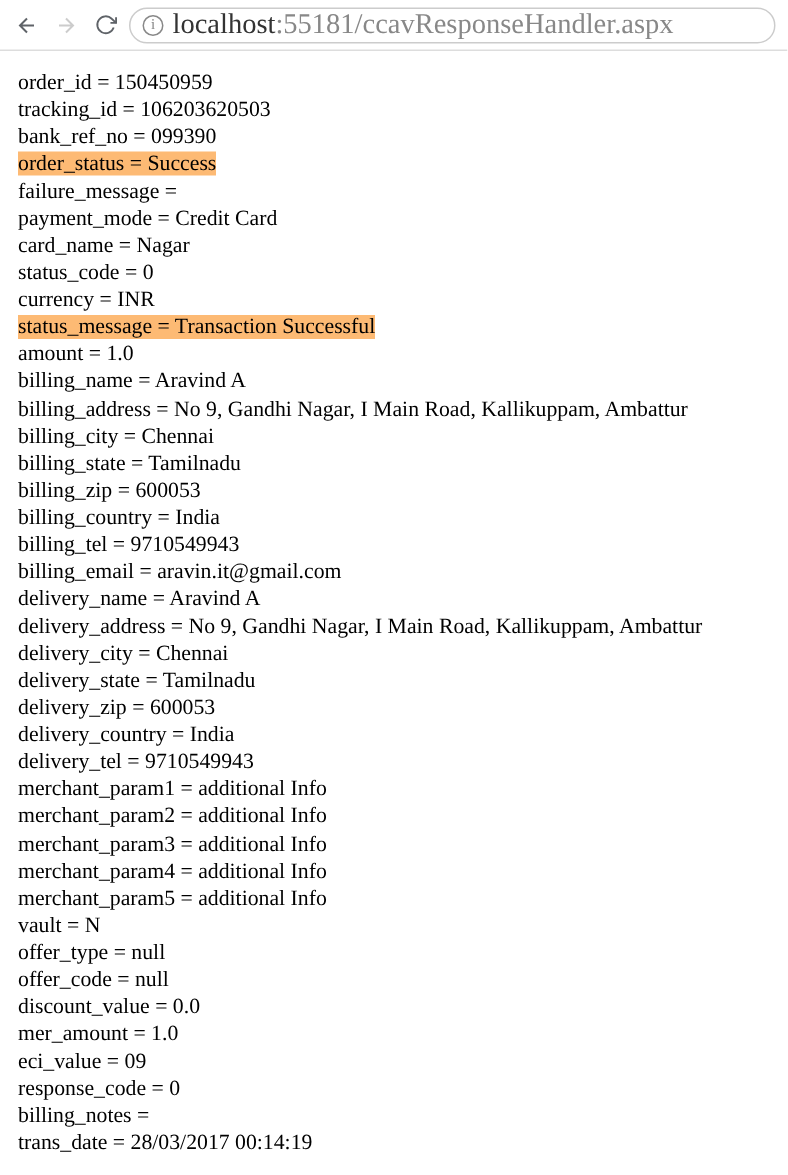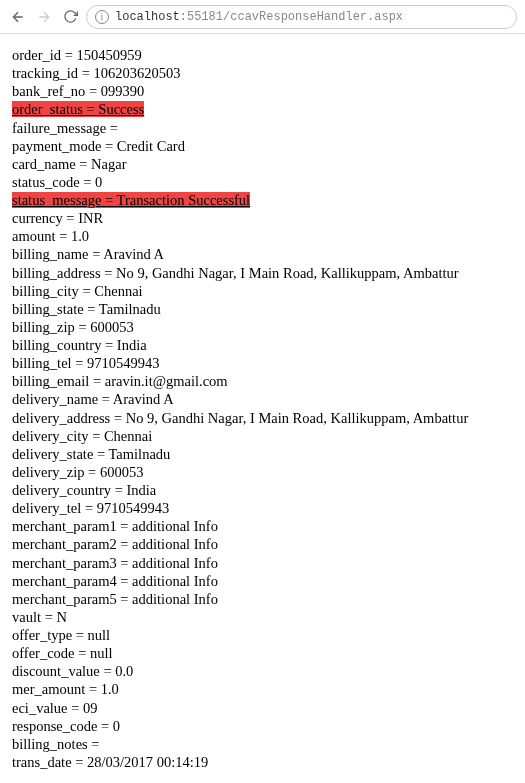--- a/index.html
+++ b/index.html
@@ -49,23 +49,23 @@
       border: 1px solid #888;
       border-radius: 50%;
       display: inline-flex;
       align-items: center;
       justify-content: center;
       font-size: 10px;
       color: #888;
       font-family: serif;
     }
     .url {
-      font-size: 12px;
+      font-size: 19px;
       color: #333;
-      font-family: Liberation Mono, monospace;
+      font-family: Liberation Serif, serif;
     }
     .url-host {
       color: #333;
     }
     .url-port {
       color: #888;
     }
     .url-path {
       color: #888;
     }
@@ -73,22 +73,21 @@
       padding: 12px 12px;
       font-family: "Times New Roman", Times, serif;
       font-size: 14.5px;
       line-height: 1.25;
       color: #000;
     }
     .line {
       white-space: nowrap;
     }
     .hl {
-      background: #ef4444;
-      text-decoration: underline;
+      background: #fdba74;
     }
   </style>
 </head>
 <body>
 
 <div class="toolbar">
   <div class="nav-btn">
     <svg width="16" height="16" viewBox="0 0 24 24" fill="none" stroke="currentColor" stroke-width="2">
       <path d="M19 12H5M12 19l-7-7 7-7"></path>
     </svg>
@@ -114,22 +113,22 @@
 
 <div class="content" id="content">
 <div class="line"><span>order_id</span> = <span>150450959</span></div>
     <div class="line"><span>tracking_id</span> = <span>106203620503</span></div>
     <div class="line"><span>bank_ref_no</span> = <span>099390</span></div>
     <div class="line"><span class="hl"><span>order_status</span> = <span>Success</span></span></div>
     <div class="line"><span>failure_message</span> = <span></span></div>
     <div class="line"><span>payment_mode</span> = <span>Credit Card</span></div>
     <div class="line"><span>card_name</span> = <span>Nagar</span></div>
     <div class="line"><span>status_code</span> = <span>0</span></div>
+    <div class="line"><span>currency</span> = <span>INR</span></div>
     <div class="line"><span class="hl"><span>status_message</span> = <span>Transaction Successful</span></span></div>
-    <div class="line"><span>currency</span> = <span>INR</span></div>
     <div class="line"><span>amount</span> = <span>1.0</span></div>
     <div class="line"><span>billing_name</span> = <span>Aravind A</span></div>
     <div class="line"><span>billing_address</span> = <span>No 9, Gandhi Nagar, I Main Road, Kallikuppam, Ambattur</span></div>
     <div class="line"><span>billing_city</span> = <span>Chennai</span></div>
     <div class="line"><span>billing_state</span> = <span>Tamilnadu</span></div>
     <div class="line"><span>billing_zip</span> = <span>600053</span></div>
     <div class="line"><span>billing_country</span> = <span>India</span></div>
     <div class="line"><span>billing_tel</span> = <span>9710549943</span></div>
     <div class="line"><span>billing_email</span> = <span>aravin.it@gmail.com</span></div>
     <div class="line"><span>delivery_name</span> = <span>Aravind A</span></div>

